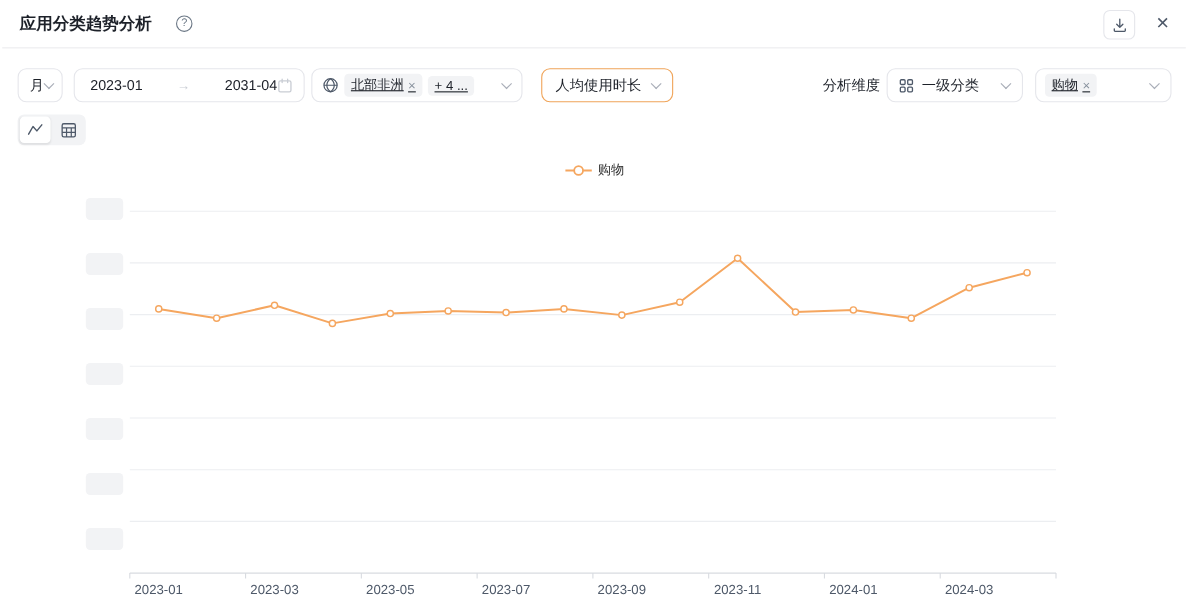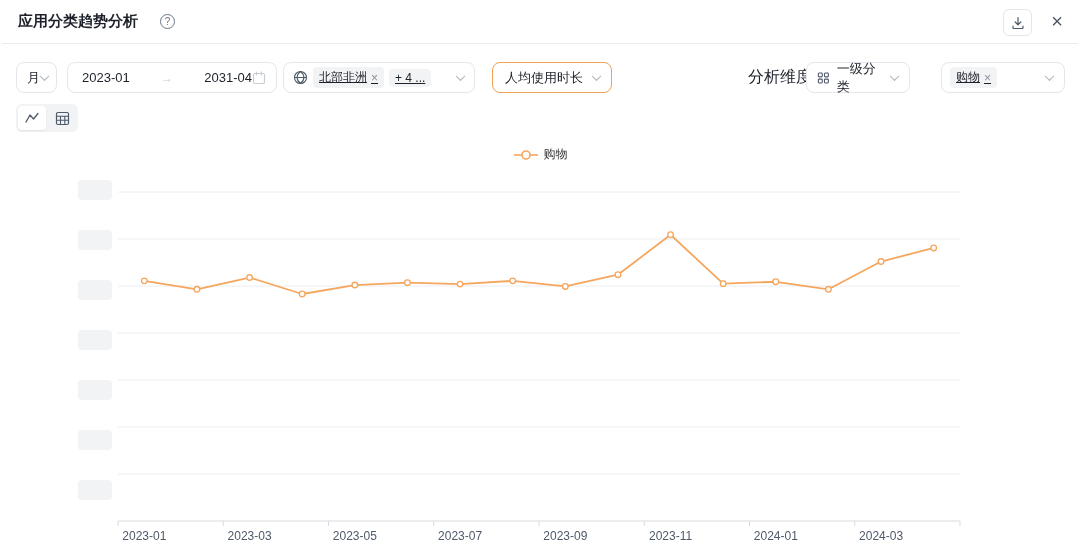--- a/index.html
+++ b/index.html
@@ -18,22 +18,22 @@
   .chev { width:7px; height:7px; border-right:1.4px solid #a9aeb8; border-bottom:1.4px solid #a9aeb8; transform:rotate(45deg) translate(-1px,-1px); flex:none; }
   .granularity { left:16px; width:41px; padding:0 8px 0 10px; justify-content:space-between; }
   .daterange { left:67px; width:210px; padding:0 10px 0 14px; }
   .daterange .dt { flex:none; }
   .daterange .arrow { flex:1; text-align:center; color:#c9cdd4; font-size:12px; }
   .daterange .cal { margin-left:auto; flex:none; }
   .region { left:283px; width:192px; padding:0 10px 0 9px; gap:5px; }
   .tag { background:#f2f3f5; border-radius:4px; padding:2px 6px; font-size:12px; display:inline-flex; align-items:center; gap:4px; white-space:nowrap;text-decoration:underline; }
   .tag .x { color:#86909c; font-size:12px; line-height:1; cursor:pointer; }
   .metric { left:492px; width:120px; padding:0 11px 0 12px; justify-content:space-between; }
-  .dim-label { position:absolute; left:748px; top:62px; height:31px; display:flex; align-items:center; font-size:16px; }
-  .dimension { left:806px; width:104px; padding:0 11px 0 10px; gap:7px; }
+  .dim-label { position:absolute; left:748px; top:62px; height:31px; display:flex; align-items:center; font-size:13px; }
+  .dimension { left:806px; width:124px; padding:0 11px 0 10px; gap:7px; }
   .dimension .chev, .region .chev, .category .chev { margin-left:auto; }
   .category { left:941px; width:124px; padding:0 11px 0 8px; }
 
   
   .toggle { position:absolute; left:16px; top:104px; height:28px; background:#f2f3f5; border-radius:6px; padding:2px; display:flex; gap:2px; }
   .toggle .seg { width:28px; height:24px; border-radius:4px; display:flex; align-items:center; justify-content:center; cursor:pointer; }
   .toggle .seg.on { background:#fff; box-shadow:0 1px 2px rgba(0,0,0,.08); }
 
   
   .legend { position:absolute; left:0; top:146px; width:1080px; display:flex; justify-content:center; }

